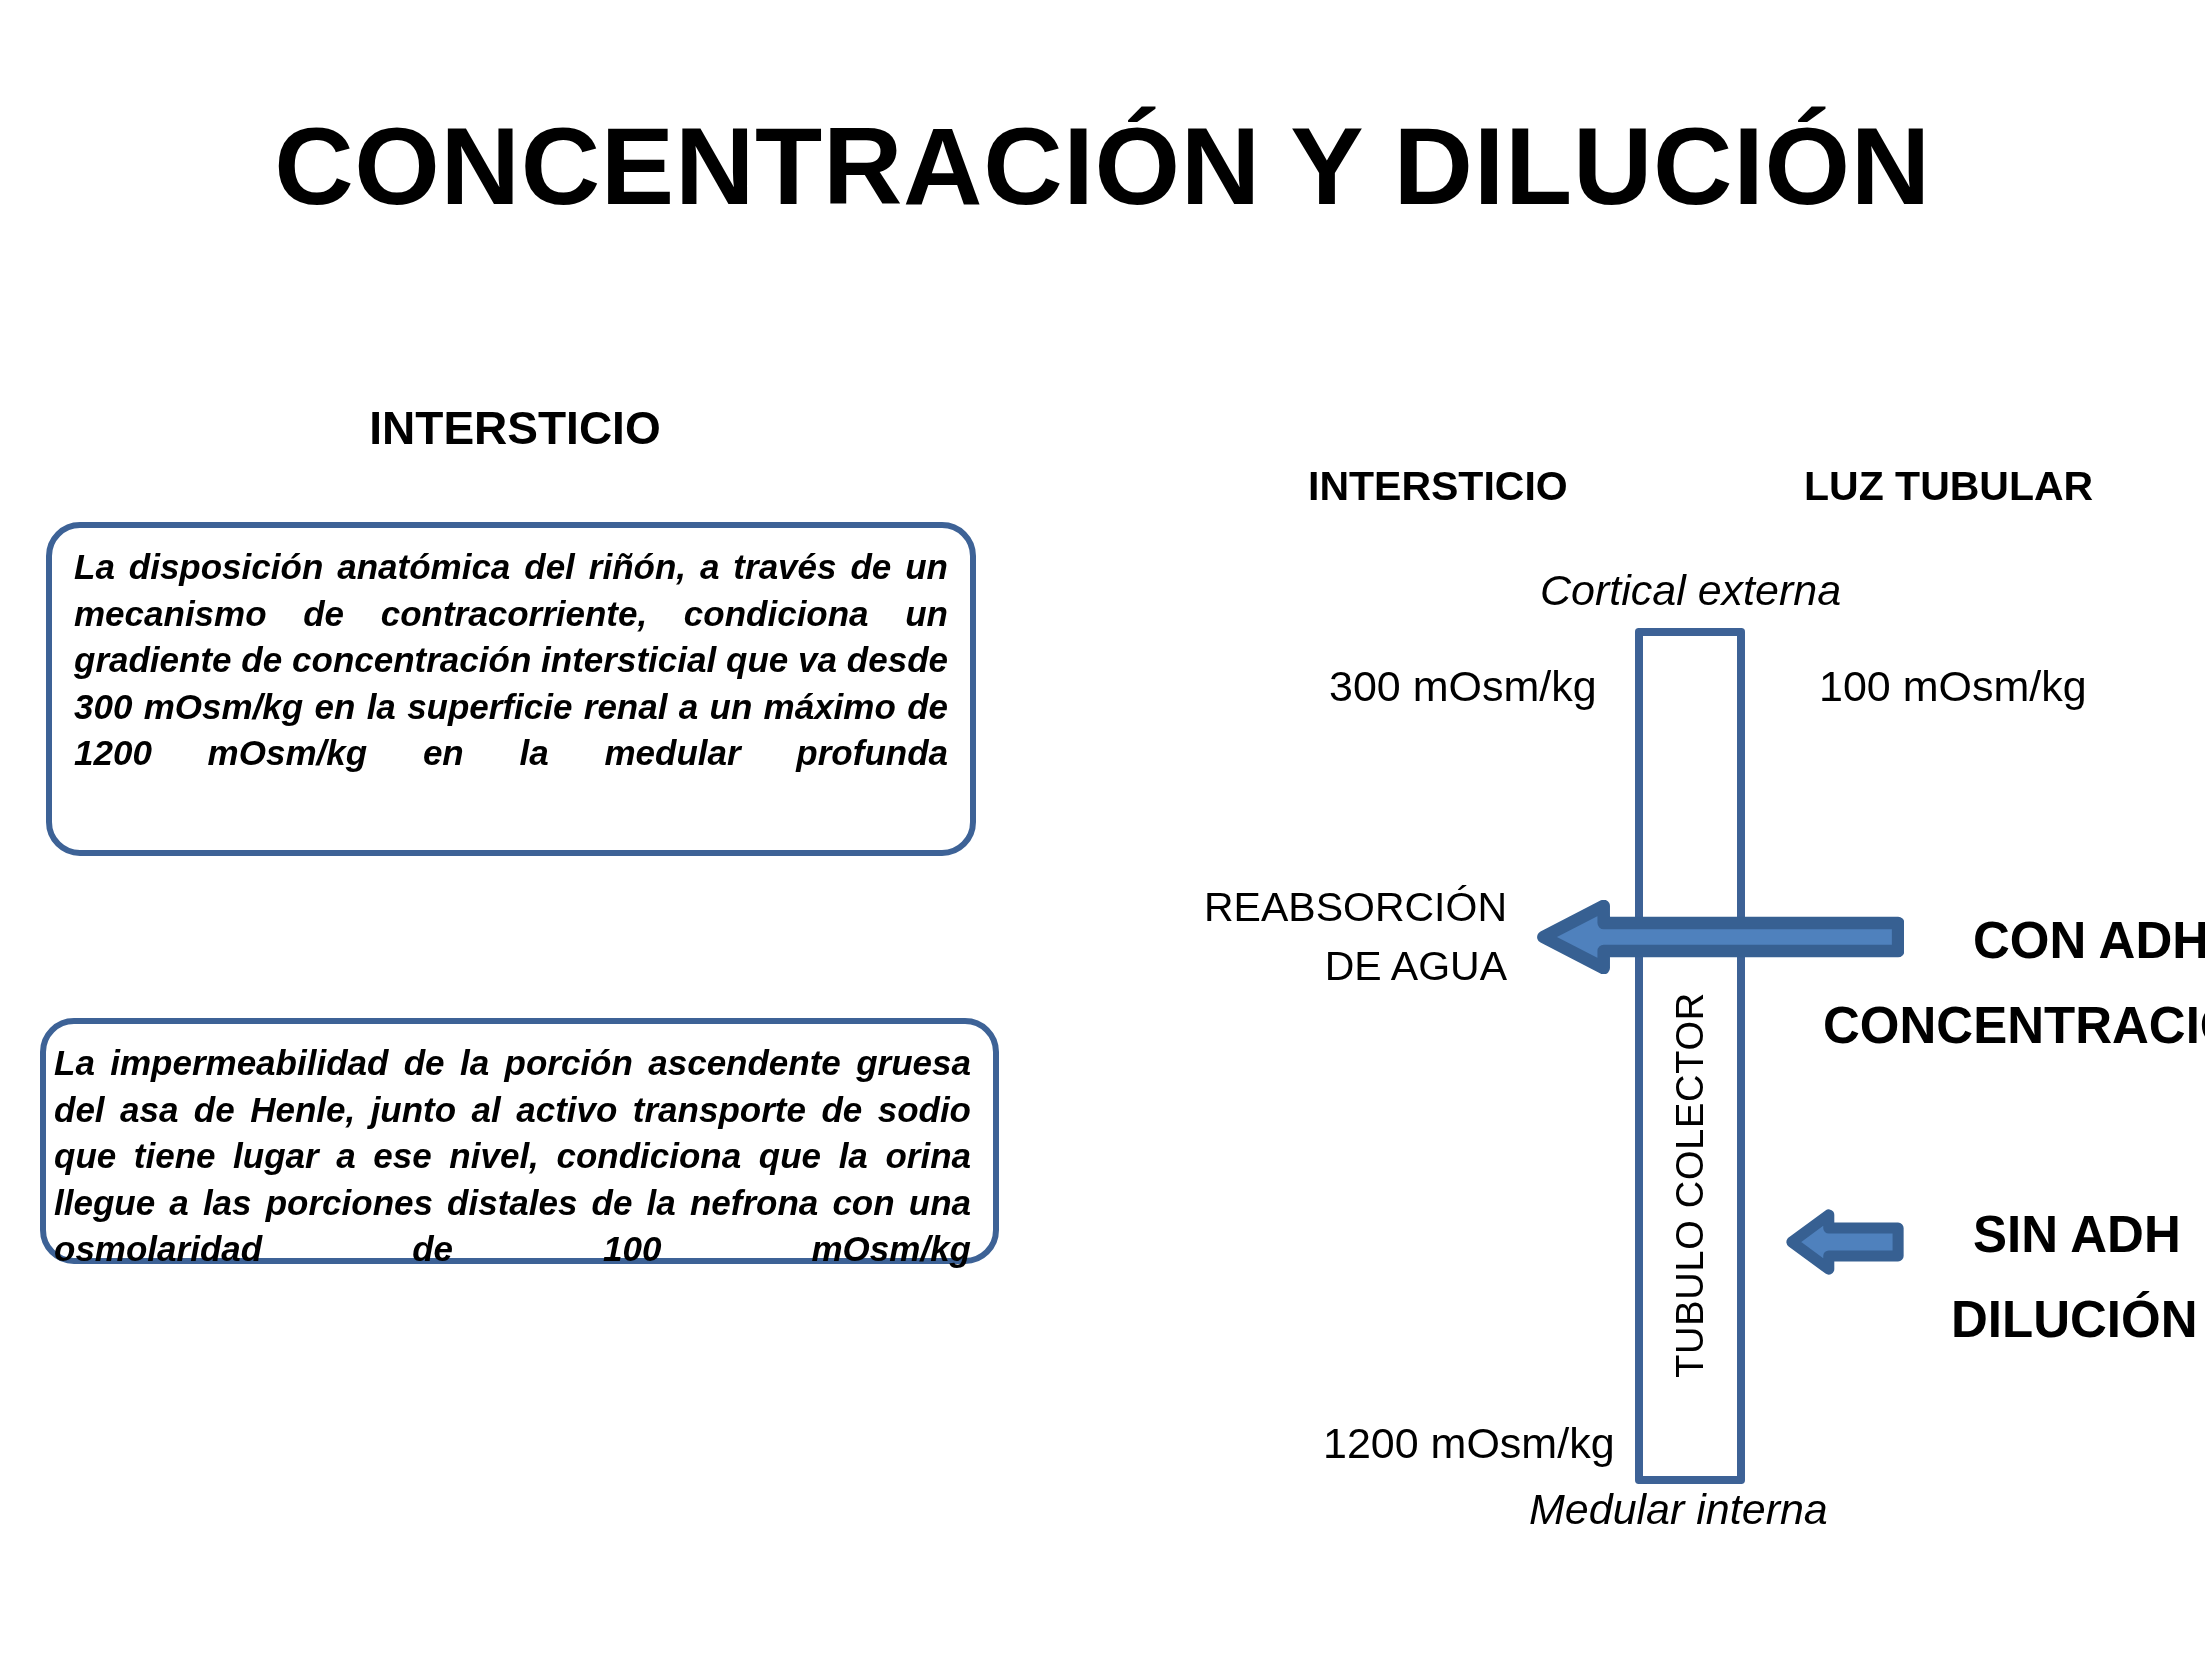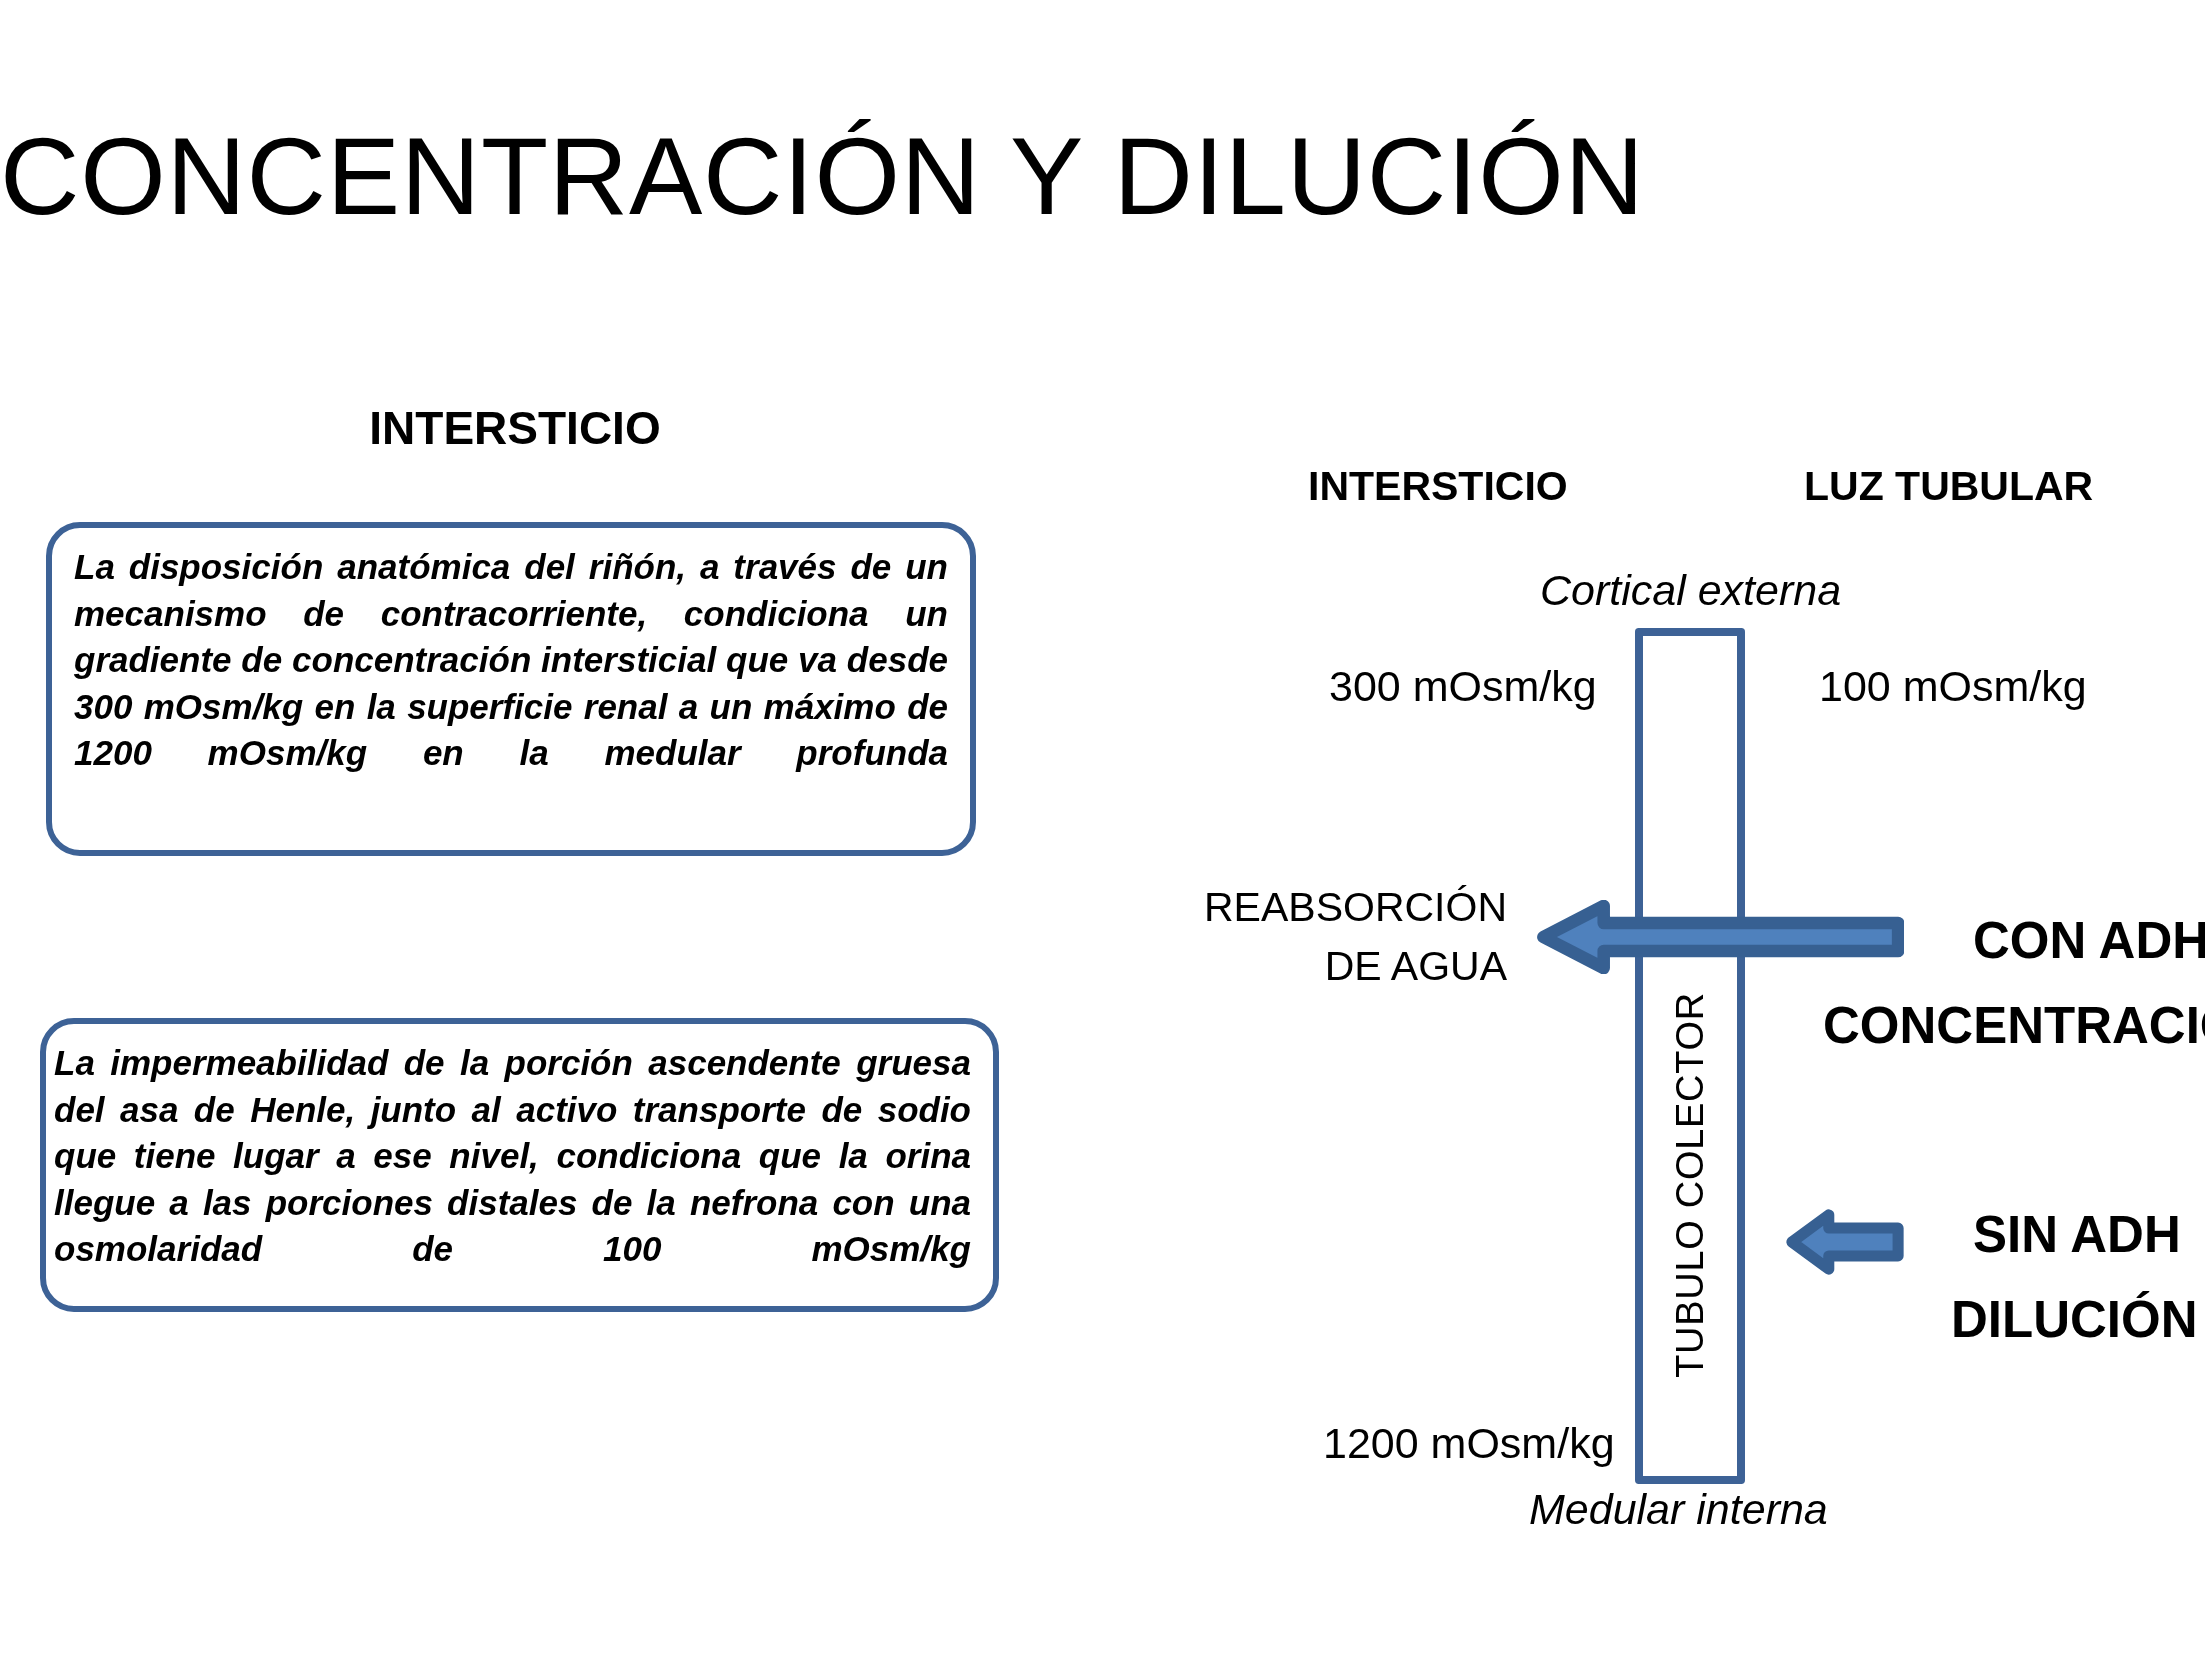--- a/index.html
+++ b/index.html
@@ -16,24 +16,25 @@
     background: #ffffff;
     font-family: "Liberation Sans", sans-serif;
     color: #000000;
     overflow: hidden;
   }
 
   
   #slide-title {
     position: absolute;
     left: 0;
-    top: 118px;
+    top: 108px;
     width: 2205px;
+    text-align: center;
     font-size: 110px;
-    font-weight: 400;
+    font-weight: 700;
     letter-spacing: 0.7px;
     line-height: 1.05;
     white-space: nowrap;
   }
 
   
   #evidencias-heading {
     position: absolute;
     left: 59px;
     top: 401px;
@@ -73,21 +74,21 @@
     left: 46px;
     top: 522px;
     width: 930px;
     height: 334px;
   }
 
   #evidence-box-2 {
     left: 40px;
     top: 1018px;
     width: 959px;
-    height: 294px;
+    height: 246px;
     padding-left: 8px;
   }
 
   
   #diagram {
     position: absolute;
     left: 1139px;
     top: 441px;
     width: 1066px;
     height: 1147px;

